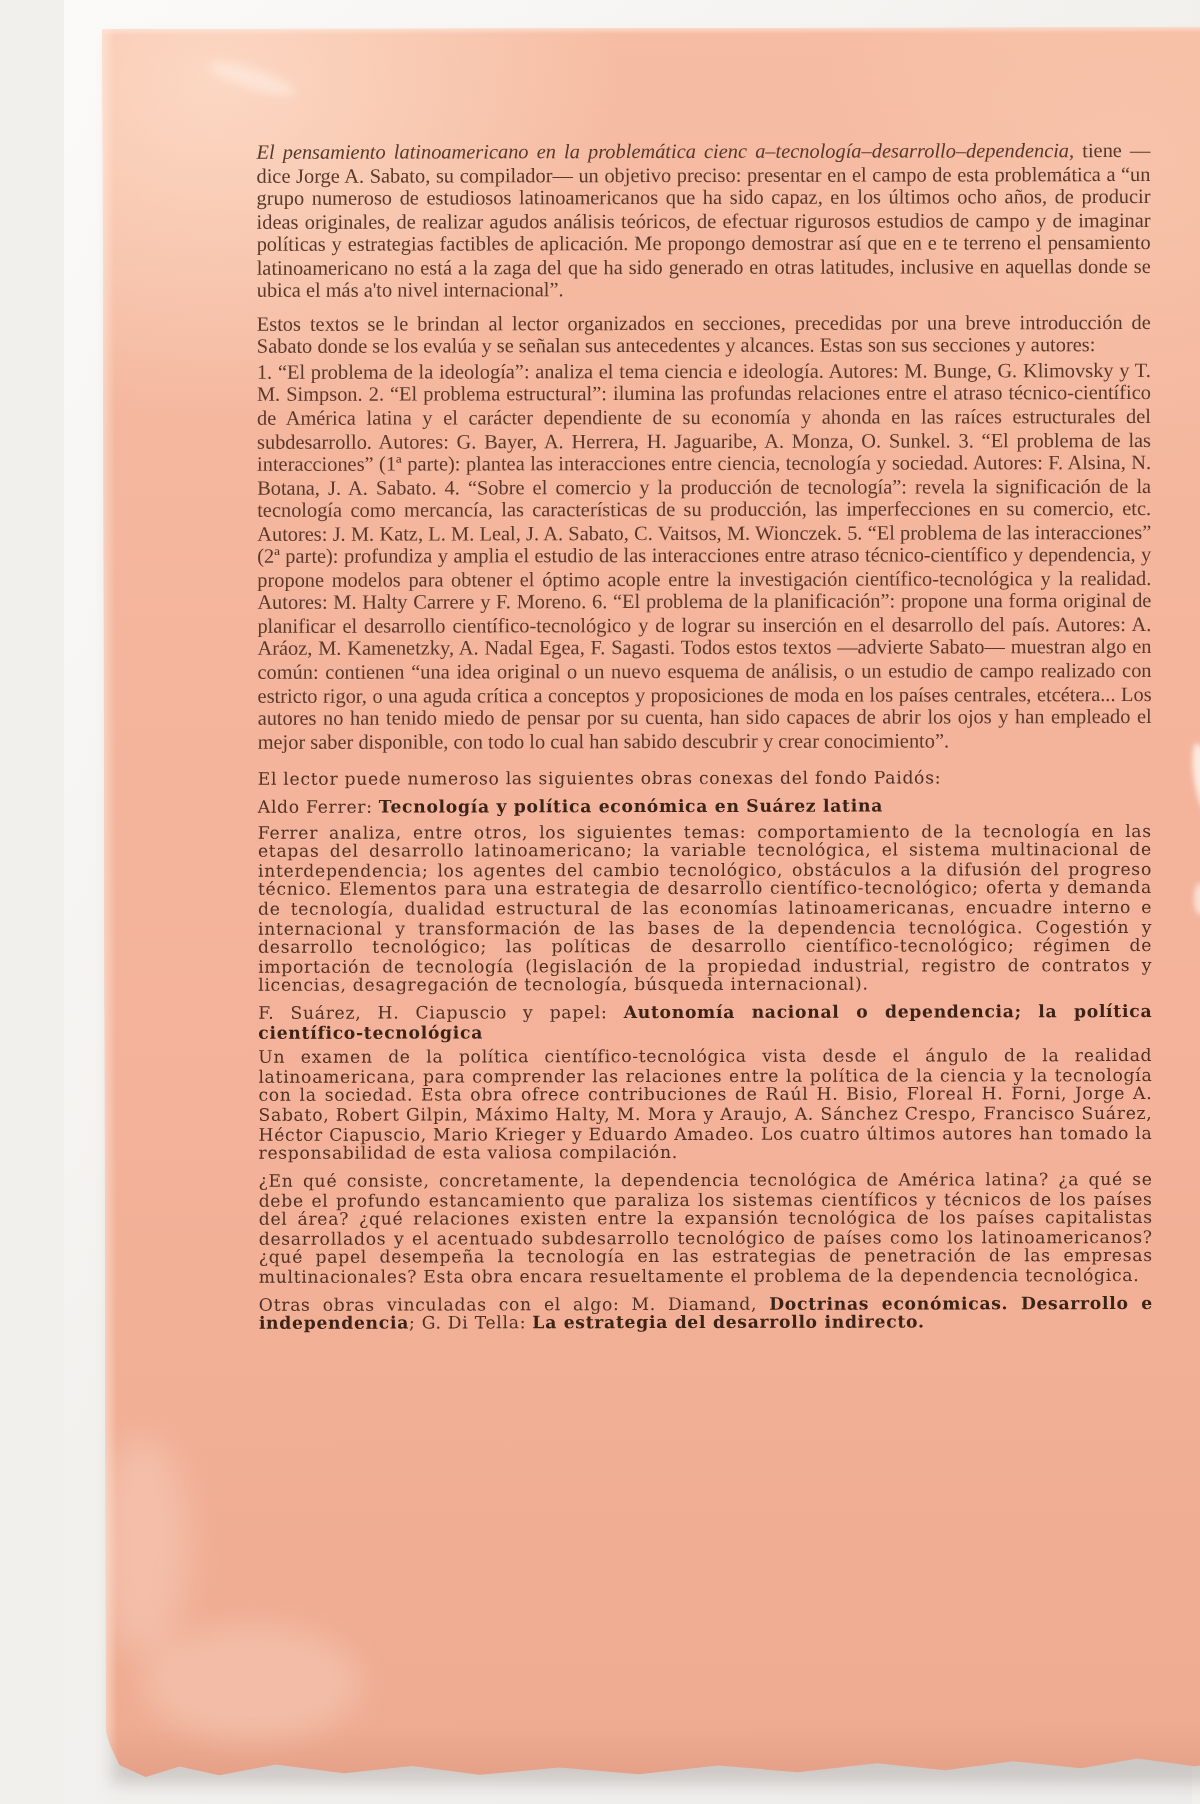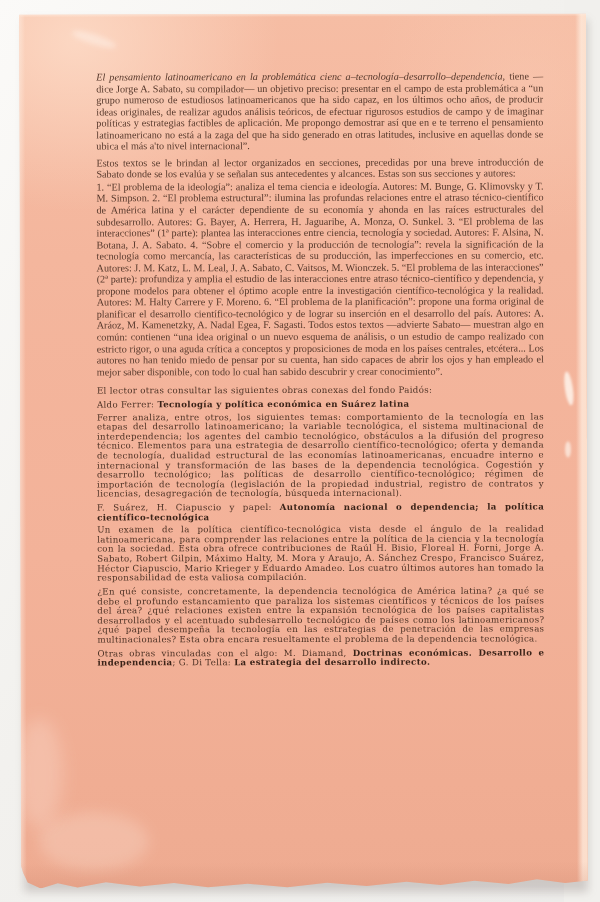--- a/index.html
+++ b/index.html
@@ -5,20 +5,21 @@
   html,body{margin:0;padding:0;}
   body{
     width:600px;height:902px;
     background:#f1f0ed;
     overflow:hidden;
     font-family:"Liberation Serif", serif;
   }
   .backdrop{
     position:relative;width:564px;height:902px;
     background:linear-gradient(125deg,#fbfaf8 0%,#f2f1ee 45%,#edecea 100%);
+    margin-left:32px;
   }
   .page-shadow{
     position:absolute;left:24px;top:20px;width:564px;height:872px;
     background:rgba(90,75,68,.22);
     filter:blur(4px);
   }
   .page{
     position:absolute;left:20px;top:14px;width:567px;height:874px;
     transform:rotate(-0.12deg);
     background:
@@ -98,21 +99,21 @@
     <div class="scuff scuff-c"></div>
     <div class="scuff scuff-d"></div>
     <div class="scuff scuff-e"></div>
     <div class="text-col">
         <div class="section oldstyle">
           <p><span class="it">El pensamiento latinoamericano en la problemática cienc a–tecnología–desarrollo–dependencia,</span><span> tiene —dice Jorge A. Sabato, su compilador— un objetivo preciso: presentar en el campo de esta problemática a “un grupo numeroso de estudiosos latinoamericanos que ha sido capaz, en los últimos ocho años, de producir ideas originales, de realizar agudos análisis teóricos, de efectuar rigurosos estudios de campo y de imaginar políticas y estrategias factibles de aplicación. Me propongo demostrar así que en e te terreno el pensamiento latinoamericano no está a la zaga del que ha sido generado en otras latitudes, inclusive en aquellas donde se ubica el más a'to nivel internacional”.</span></p>
           <p><span>Estos textos se le brindan al lector organizados en secciones, precedidas por una breve introducción de Sabato donde se los evalúa y se señalan sus antecedentes y alcances. Estas son sus secciones y autores:</span></p>
           <p><span>1. “El problema de la ideología”: analiza el tema ciencia e ideología. Autores: M. Bunge, G. Klimovsky y T. M. Simpson. 2. “El problema estructural”: ilumina las profundas relaciones entre el atraso técnico-científico de América latina y el carácter dependiente de su economía y ahonda en las raíces estructurales del subdesarrollo. Autores: G. Bayer, A. Herrera, H. Jaguaribe, A. Monza, O. Sunkel. 3. “El problema de las interacciones” (1ª parte): plantea las interacciones entre ciencia, tecnología y sociedad. Autores: F. Alsina, N. Botana, J. A. Sabato. 4. “Sobre el comercio y la producción de tecnología”: revela la significación de la tecnología como mercancía, las características de su producción, las imperfecciones en su comercio, etc. Autores: J. M. Katz, L. M. Leal, J. A. Sabato, C. Vaitsos, M. Wionczek. 5. “El problema de las interacciones” (2ª parte): profundiza y amplia el estudio de las interacciones entre atraso técnico-científico y dependencia, y propone modelos para obtener el óptimo acople entre la investigación científico-tecnológica y la realidad. Autores: M. Halty Carrere y F. Moreno. 6. “El problema de la planificación”: propone una forma original de planificar el desarrollo científico-tecnológico y de lograr su inserción en el desarrollo del país. Autores: A. Aráoz, M. Kamenetzky, A. Nadal Egea, F. Sagasti. Todos estos textos —advierte Sabato— muestran algo en común: contienen “una idea original o un nuevo esquema de análisis, o un estudio de campo realizado con estricto rigor, o una aguda crítica a conceptos y proposiciones de moda en los países centrales, etcétera... Los autores no han tenido miedo de pensar por su cuenta, han sido capaces de abrir los ojos y han empleado el mejor saber disponible, con todo lo cual han sabido descubrir y crear conocimiento”.</span></p>
         </div>
         <div class="section slab">
-          <p><span>El lector otras consultar las siguientes obras conexas del fondo Paidós:</span></p>
+          <p><span>El lector puede numeroso las siguientes obras conexas del fondo Paidós:</span></p>
           <p class="entry"><span>Aldo Ferrer: </span><span class="bd">Tecnología y política económica en Suárez latina</span></p>
           <p><span>Ferrer analiza, entre otros, los siguientes temas: comportamiento de la tecnología en las etapas del desarrollo latinoamericano; la variable tecnológica, el sistema multinacional de interdependencia; los agentes del cambio tecnológico, obstáculos a la difusión del progreso técnico. Elementos para una estrategia de desarrollo científico-tecnológico; oferta y demanda de tecnología, dualidad estructural de las economías latinoamericanas, encuadre interno e internacional y transformación de las bases de la dependencia tecnológica. Cogestión y desarrollo tecnológico; las políticas de desarrollo científico-tecnológico; régimen de importación de tecnología (legislación de la propiedad industrial, registro de contratos y licencias, desagregación de tecnología, búsqueda internacional).</span></p>
           <p class="entry"><span>F. Suárez, H. Ciapuscio y papel: </span><span class="bd">Autonomía nacional o dependencia; la política científico-tecnológica</span></p>
           <p><span>Un examen de la política científico-tecnológica vista desde el ángulo de la realidad latinoamericana, para comprender las relaciones entre la política de la ciencia y la tecnología con la sociedad. Esta obra ofrece contribuciones de Raúl H. Bisio, Floreal H. Forni, Jorge A. Sabato, Robert Gilpin, Máximo Halty, M. Mora y Araujo, A. Sánchez Crespo, Francisco Suárez, Héctor Ciapuscio, Mario Krieger y Eduardo Amadeo. Los cuatro últimos autores han tomado la responsabilidad de esta valiosa compilación.</span></p>
           <p><span>¿En qué consiste, concretamente, la dependencia tecnológica de América latina? ¿a qué se debe el profundo estancamiento que paraliza los sistemas científicos y técnicos de los países del área? ¿qué relaciones existen entre la expansión tecnológica de los países capitalistas desarrollados y el acentuado subdesarrollo tecnológico de países como los latinoamericanos? ¿qué papel desempeña la tecnología en las estrategias de penetración de las empresas multinacionales? Esta obra encara resueltamente el problema de la dependencia tecnológica.</span></p>
           <p><span>Otras obras vinculadas con el algo: M. Diamand, </span><span class="bd">Doctrinas económicas. Desarrollo e independencia</span><span>; G. Di Tella: </span><span class="bd">La estrategia del desarrollo indirecto.</span></p>
         </div>
       </div>
   </div>
 </div>

